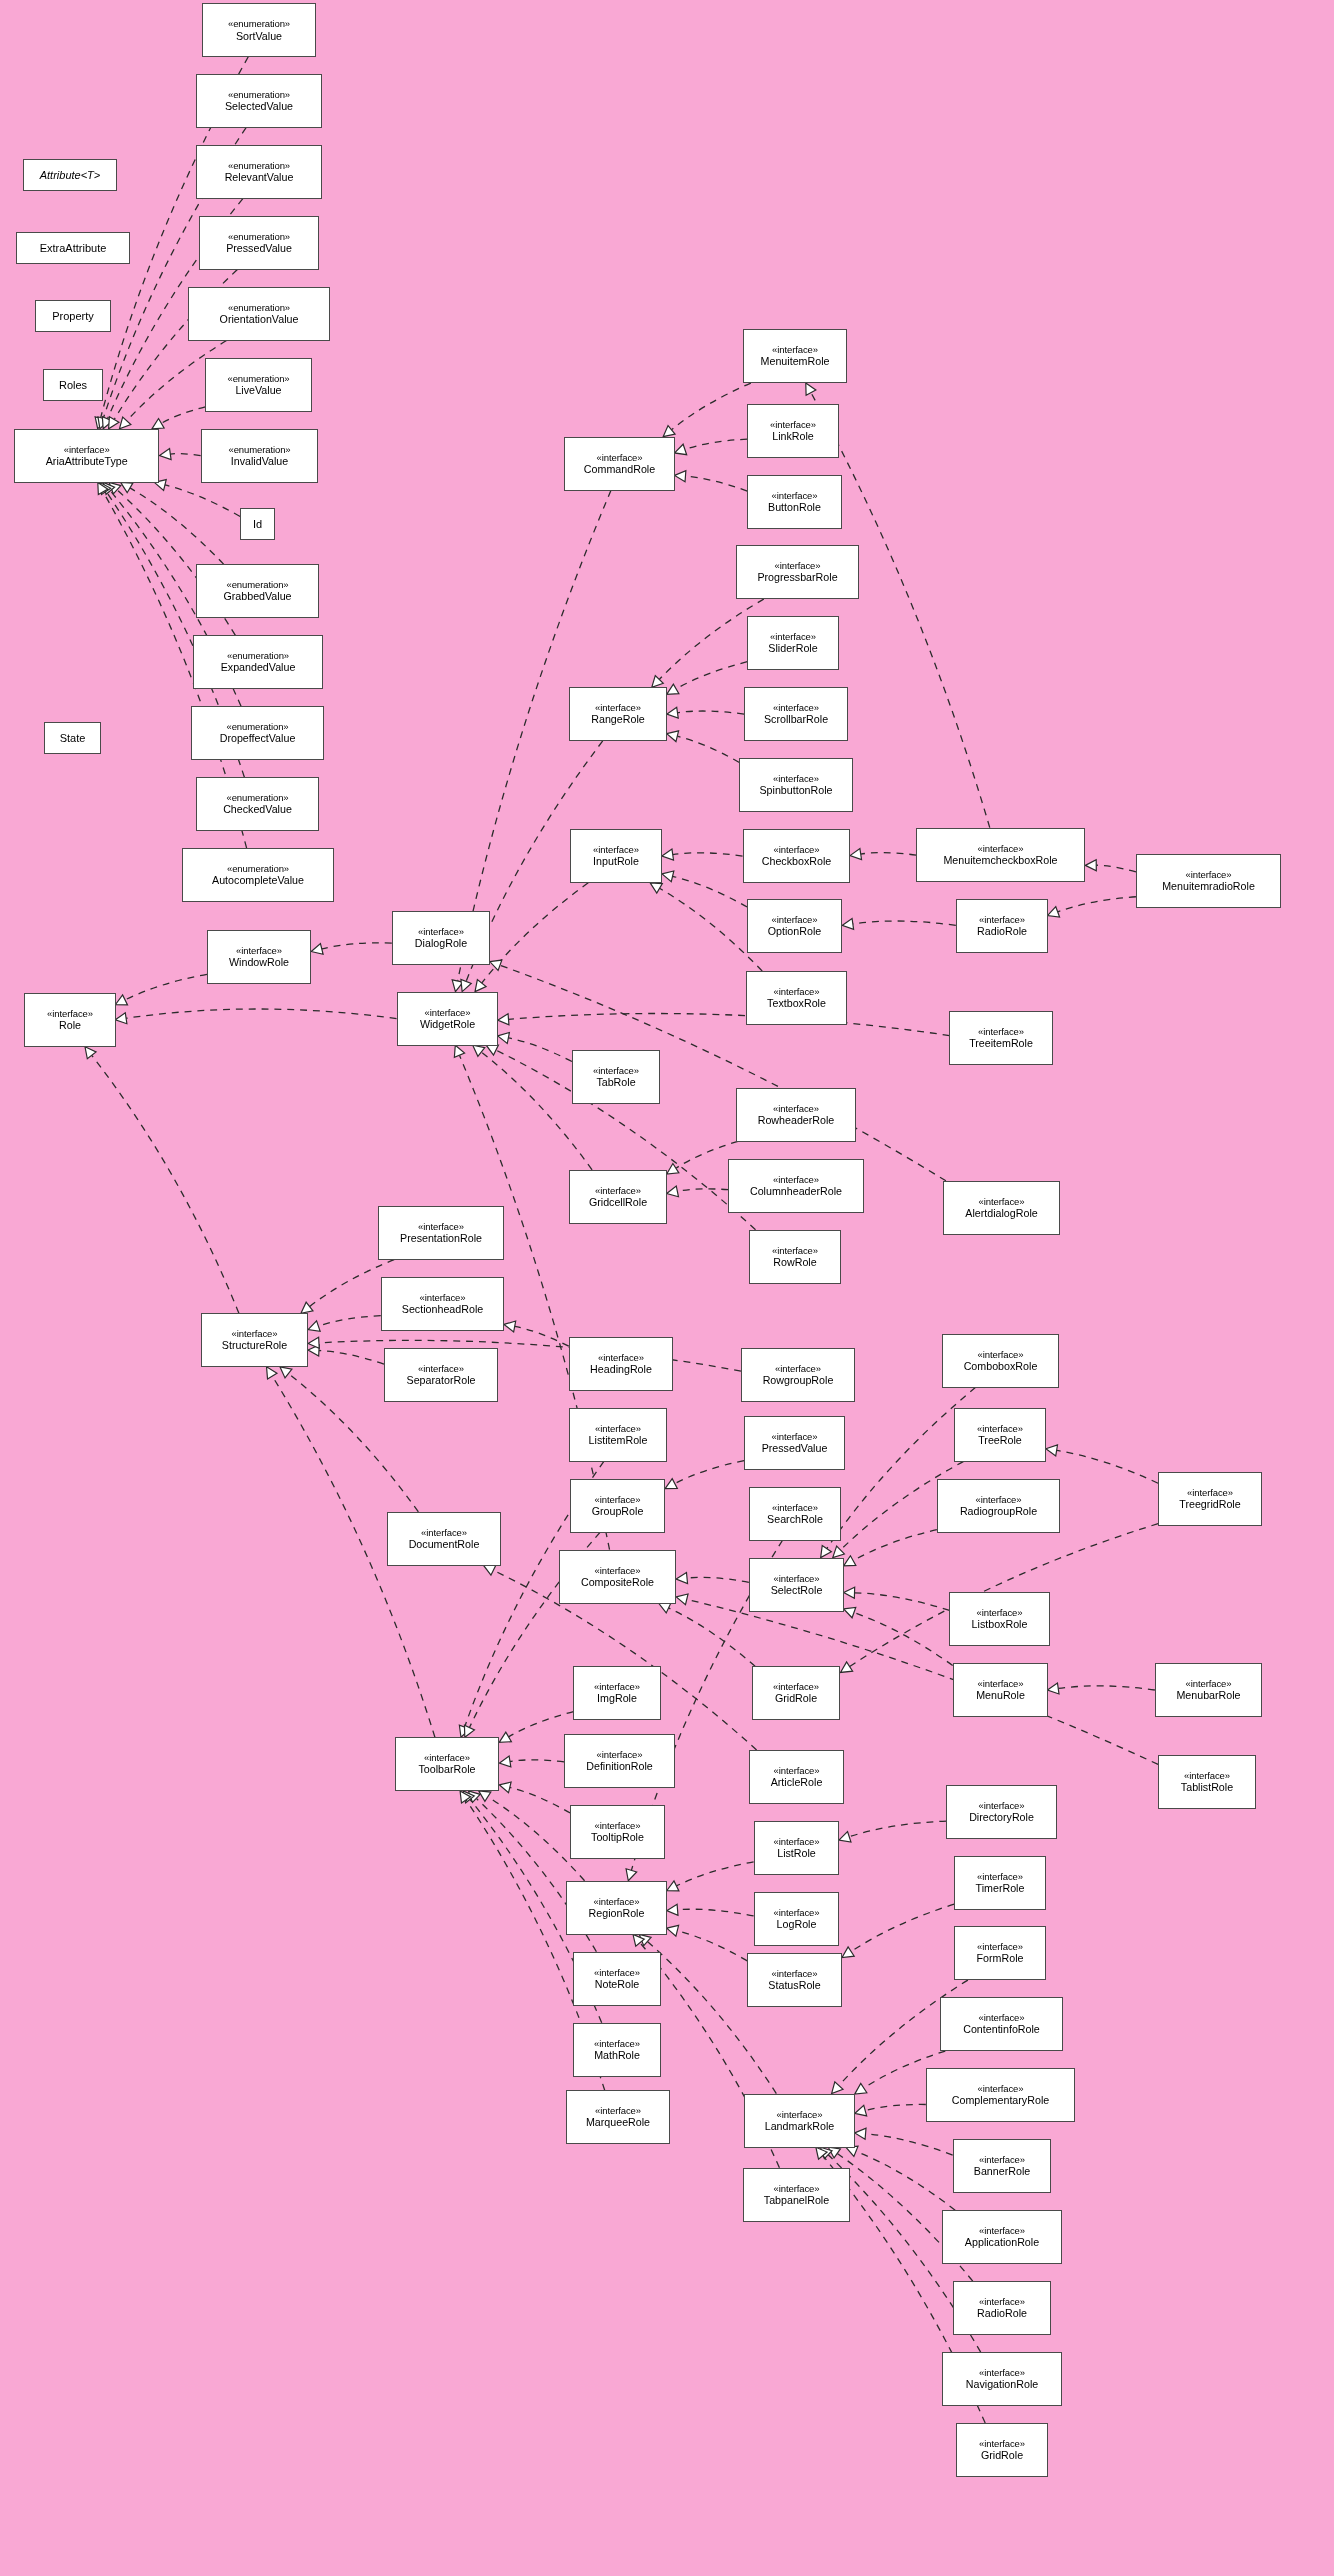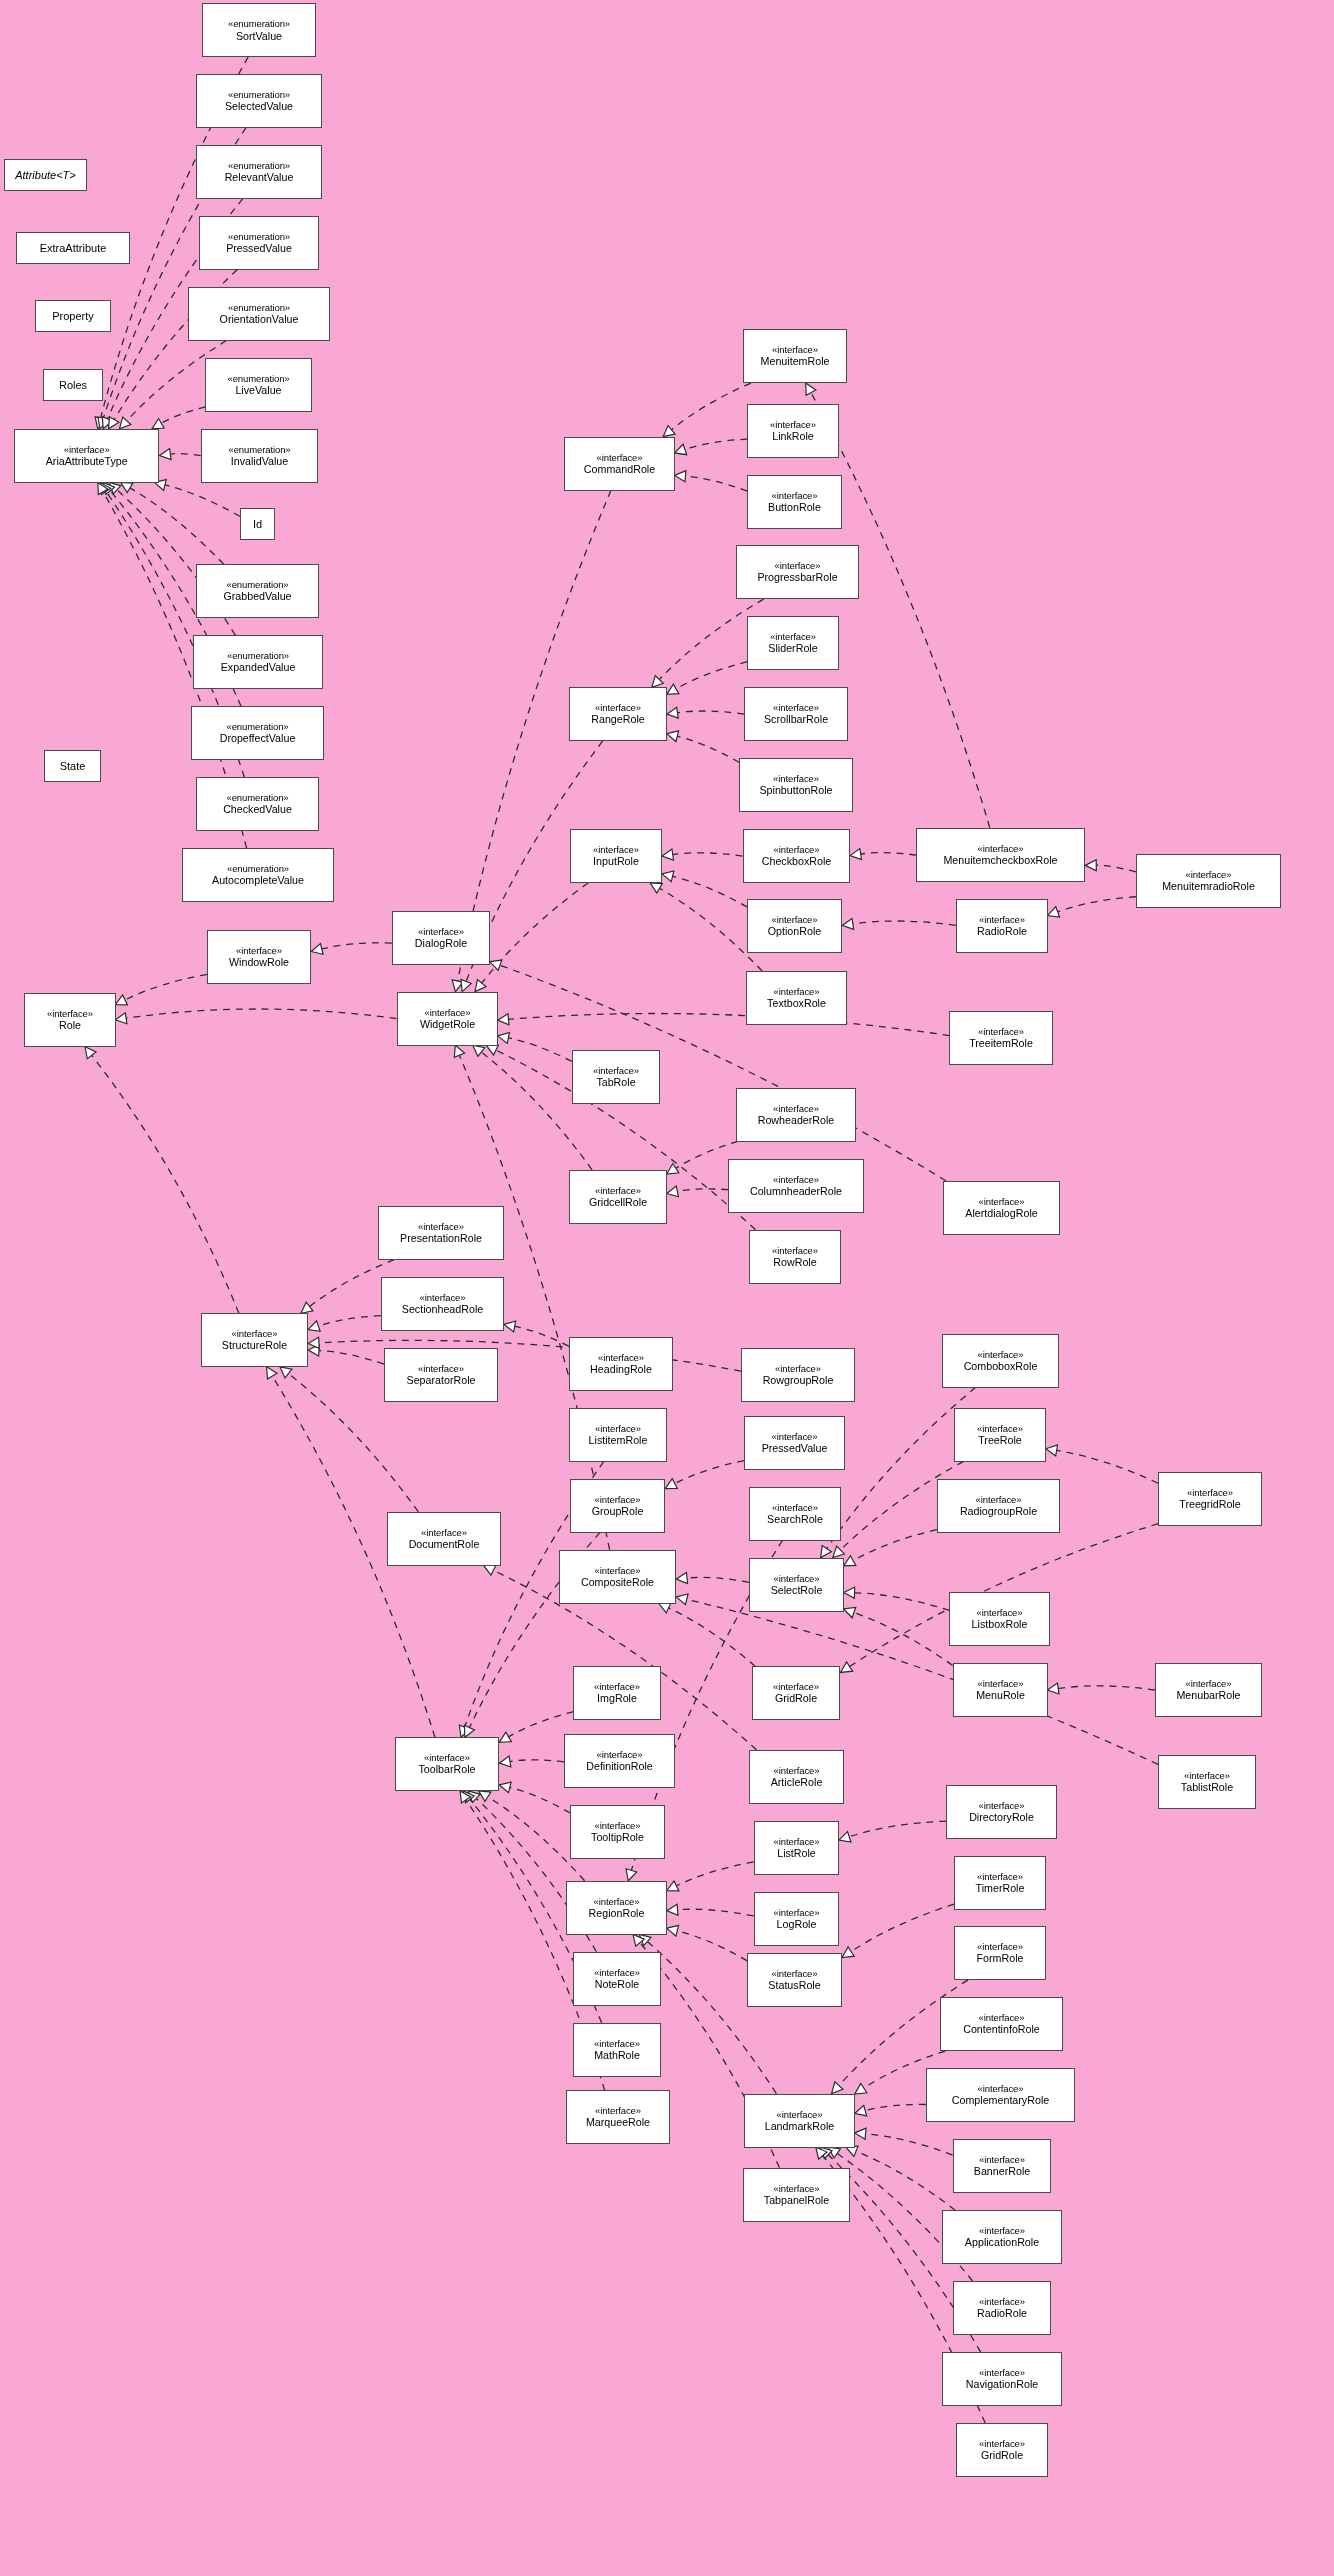--- a/index.html
+++ b/index.html
@@ -231,21 +231,21 @@
         <div class="nm">OrientationValue</div>
       </div>
       <div class="node" style="left: 205px; top: 358px; width: 107px; height: 54px;">
         <div class="stereo">«enumeration»</div>
         <div class="nm">LiveValue</div>
       </div>
       <div class="node" style="left: 201px; top: 429px; width: 117px; height: 54px;">
         <div class="stereo">«enumeration»</div>
         <div class="nm">InvalidValue</div>
       </div>
-      <div class="node italic plain" style="left: 4px; top: 159px; width: 83px; height: 32px;">
+      <div class="node italic plain" style="left: 23px; top: 159px; width: 94px; height: 32px;">
         <div class="nm">Attribute&lt;T&gt;</div>
       </div>
       <div class="node plain" style="left: 16px; top: 232px; width: 114px; height: 32px;">
         <div class="nm">ExtraAttribute</div>
       </div>
       <div class="node plain" style="left: 35px; top: 300px; width: 76px; height: 32px;">
         <div class="nm">Property</div>
       </div>
       <div class="node plain" style="left: 43px; top: 369px; width: 60px; height: 32px;">
         <div class="nm">Roles</div>
@@ -270,21 +270,21 @@
         <div class="nm">DropeffectValue</div>
       </div>
       <div class="node" style="left: 196px; top: 777px; width: 123px; height: 54px;">
         <div class="stereo">«enumeration»</div>
         <div class="nm">CheckedValue</div>
       </div>
       <div class="node" style="left: 182px; top: 848px; width: 152px; height: 54px;">
         <div class="stereo">«enumeration»</div>
         <div class="nm">AutocompleteValue</div>
       </div>
-      <div class="node plain" style="left: 44px; top: 722px; width: 57px; height: 32px; margin-top: 28px;">
+      <div class="node plain" style="left: 44px; top: 722px; width: 57px; height: 32px;">
         <div class="nm">State</div>
       </div>
       <div class="node" style="left: 743px; top: 329px; width: 104px; height: 54px;">
         <div class="stereo">«interface»</div>
         <div class="nm">MenuitemRole</div>
       </div>
       <div class="node" style="left: 747px; top: 404px; width: 92px; height: 54px;">
         <div class="stereo">«interface»</div>
         <div class="nm">LinkRole</div>
       </div>

